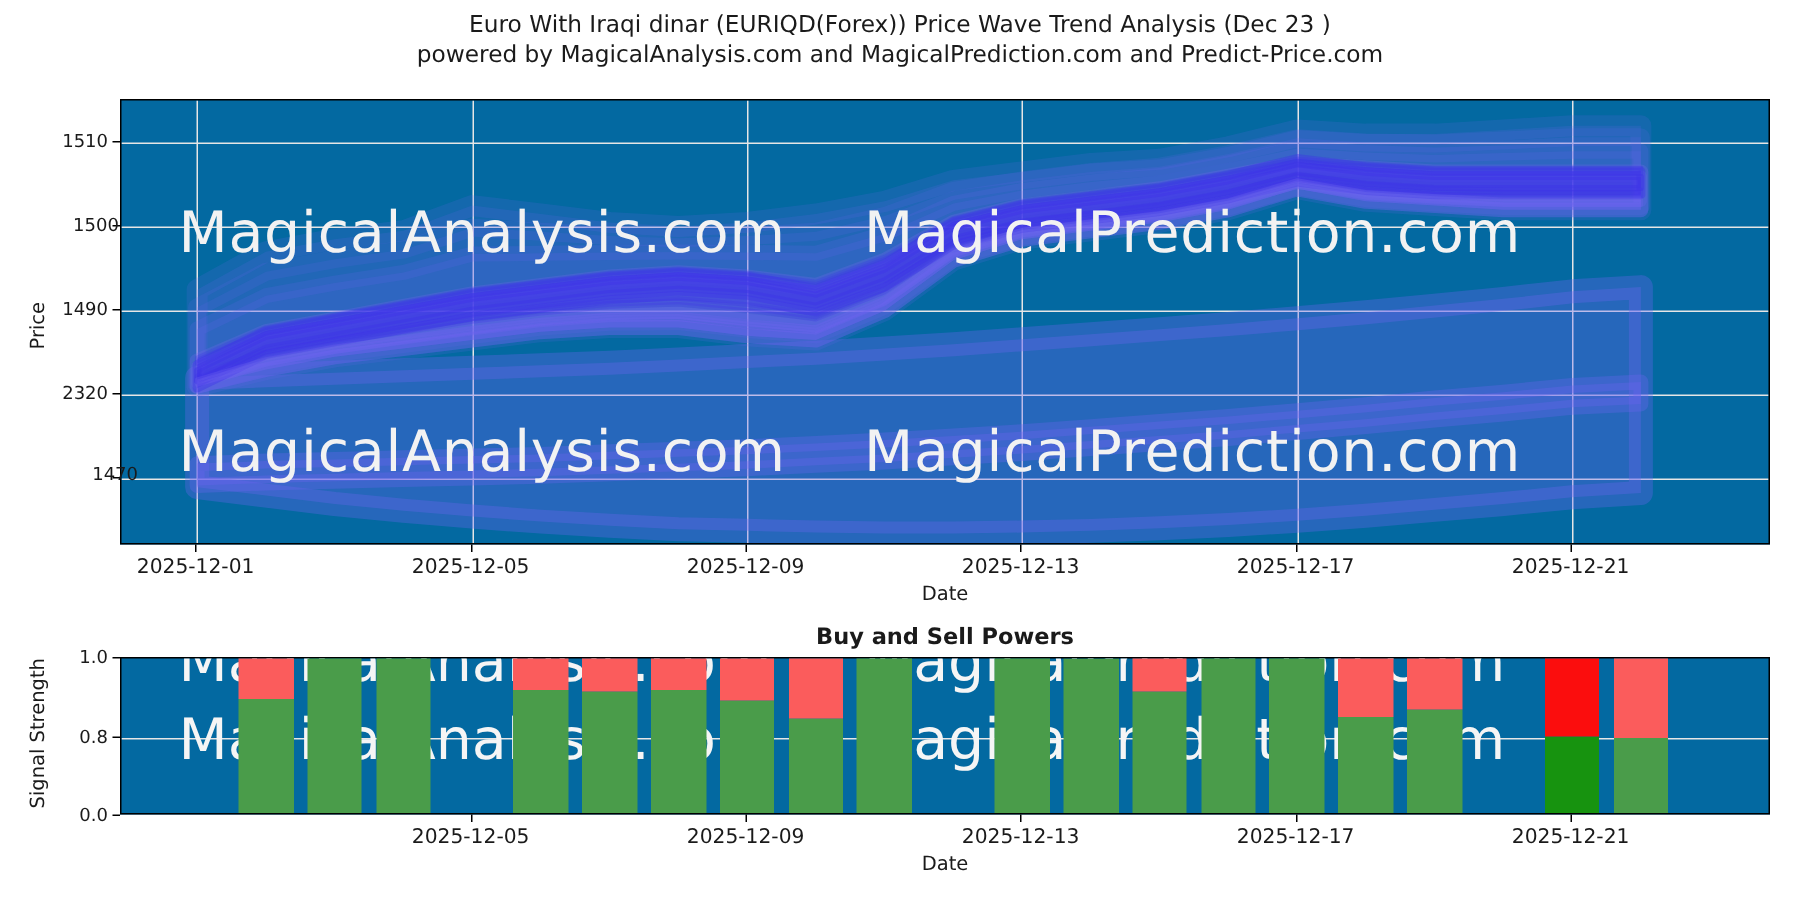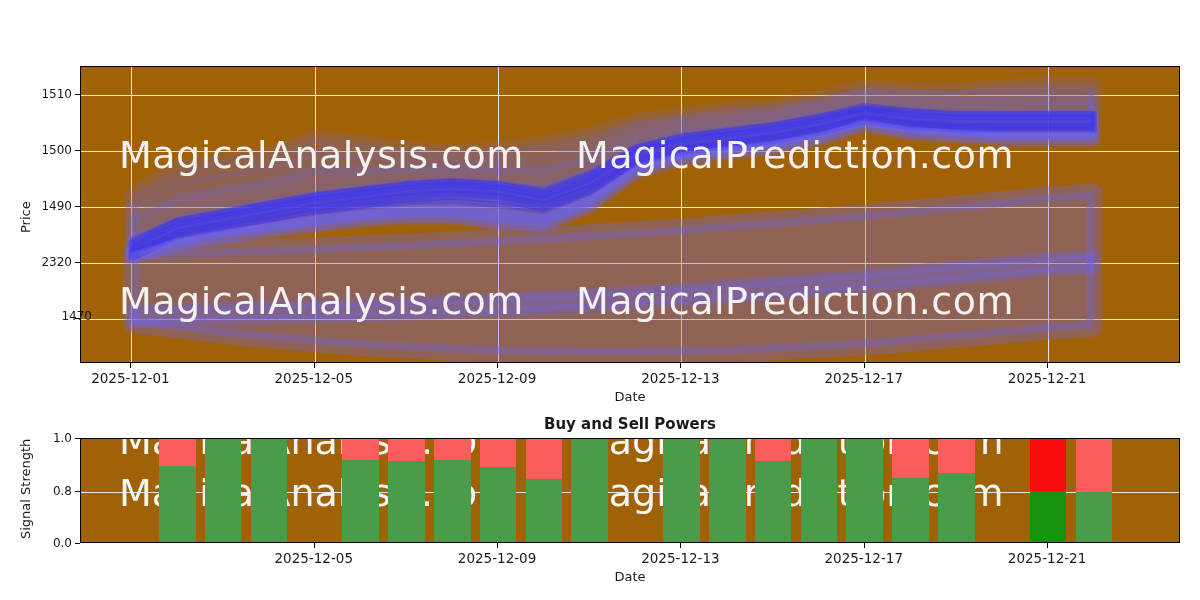--- a/index.html
+++ b/index.html
@@ -4,21 +4,21 @@
 <style>
   html,body{margin:0;padding:0;}
   body{width:1200px;height:600px;background:#ffffff;font-family:"DejaVu Sans","Liberation Sans",sans-serif;overflow:hidden;}
   #root{position:relative;width:1200px;height:600px;}
 
   
   .title-block{position:absolute;left:0;top:6px;width:1200px;text-align:center;}
   .title-line{font-size:15.5px;color:#1a1a1a;line-height:20px;white-space:nowrap;}
 
   
-  .plot{position:absolute;box-sizing:border-box;border:1.3px solid #000;background:#a16207;overflow:hidden;}
+  .plot{position:absolute;box-sizing:border-box;border:1.3px solid #000;background:#0369a1;overflow:hidden;}
   .gridline{position:absolute;left:0;width:100%;height:1px;background:#e6e6e6;}
   .vgridline{position:absolute;top:0;height:100%;width:1px;background:#e6e6e6;}
   .ytick-label{position:absolute;right:0;font-size:12px;color:#1a1a1a;text-align:right;white-space:nowrap;transform:translateY(-50%);}
   .tickmark-y{position:absolute;height:1px;width:5px;background:#000;}
   .tickmark-x{position:absolute;width:1px;height:5px;background:#000;}
   .xtick-label{position:absolute;font-size:13.5px;color:#1a1a1a;text-align:center;white-space:nowrap;transform:translateX(-50%);}
   .axis-title-x{position:absolute;font-size:13px;color:#1a1a1a;text-align:center;white-space:nowrap;transform:translateX(-50%);}
   .axis-title-y{position:absolute;font-size:13px;color:#1a1a1a;white-space:nowrap;transform-origin:0 0;transform:rotate(-90deg);}
   .subplot-title{position:absolute;font-size:15px;color:#1a1a1a;text-align:center;white-space:nowrap;transform:translateX(-50%);font-weight:bold;}
 
@@ -32,20 +32,24 @@
   
   .bar{position:absolute;bottom:0;}
   .bar-green{position:absolute;bottom:0;left:0;width:100%;}
   .bar-red{position:absolute;left:0;width:100%;}
 </style>
 </head>
 <body>
 
 <div id="root">
 
+  <div class="title-block">
+    <div class="title-line">Euro With Iraqi dinar (EURIQD(Forex)) Price Wave Trend Analysis (Dec 23 )</div>
+    <div class="title-line">powered by MagicalAnalysis.com and MagicalPrediction.com and Predict-Price.com</div>
+  </div>
 
   <div class="plot" id="main-plot" style="left:80px;top:66px;width:1100px;height:297px;">
       <div class="gridline" style="top: 252.17px;"></div>
       <div class="gridline" style="top: 196.132px;"></div>
       <div class="gridline" style="top: 140.094px;"></div>
       <div class="gridline" style="top: 84.0566px;"></div>
       <div class="gridline" style="top: 28.0189px;"></div>
       <div class="vgridline" style="left: 50.4167px;"></div>
       <div class="vgridline" style="left: 233.75px;"></div>
       <div class="vgridline" style="left: 417.083px;"></div>
@@ -73,21 +77,21 @@
     </div>
 
   <div id="main-overlay" style="position:absolute;left:0;top:0;width:1200px;height:600px;pointer-events:none;">
       <div class="tickmark-y" style="left: 75px; top: 318.17px;"></div>
       <div class="ytick-label" style="left: 32px; top: 316px; width: 40px; margin-left: 20px;">1470</div>
       <div class="tickmark-y" style="left: 75px; top: 262.132px;"></div>
       <div class="ytick-label" style="left: 32px; top: 262.132px; width: 40px;">2320</div>
       <div class="tickmark-y" style="left: 75px; top: 206.094px;"></div>
       <div class="ytick-label" style="left: 32px; top: 206.094px; width: 40px;">1490</div>
       <div class="tickmark-y" style="left: 75px; top: 150.057px;"></div>
-      <div class="ytick-label" style="left: 32px; top: 150.057px; width: 40px;">1500</div>
+      <div class="ytick-label" style="left: 44px; top: 150.057px; width: 40px; text-align: center;">1500</div>
       <div class="tickmark-y" style="left: 75px; top: 94.0189px;"></div>
       <div class="ytick-label" style="left: 32px; top: 94.0189px; width: 40px;">1510</div>
       <div class="axis-title-y" style="left: 18px; top: 232.5px;">Price</div>
       <div class="tickmark-x" style="left: 130.417px; top: 363px;"></div>
       <div class="xtick-label" style="left: 130.417px; top: 370px;">2025-12-01</div>
       <div class="tickmark-x" style="left: 313.75px; top: 363px;"></div>
       <div class="xtick-label" style="left: 313.75px; top: 370px;">2025-12-05</div>
       <div class="tickmark-x" style="left: 497.083px; top: 363px;"></div>
       <div class="xtick-label" style="left: 497.083px; top: 370px;">2025-12-09</div>
       <div class="tickmark-x" style="left: 680.417px; top: 363px;"></div>

